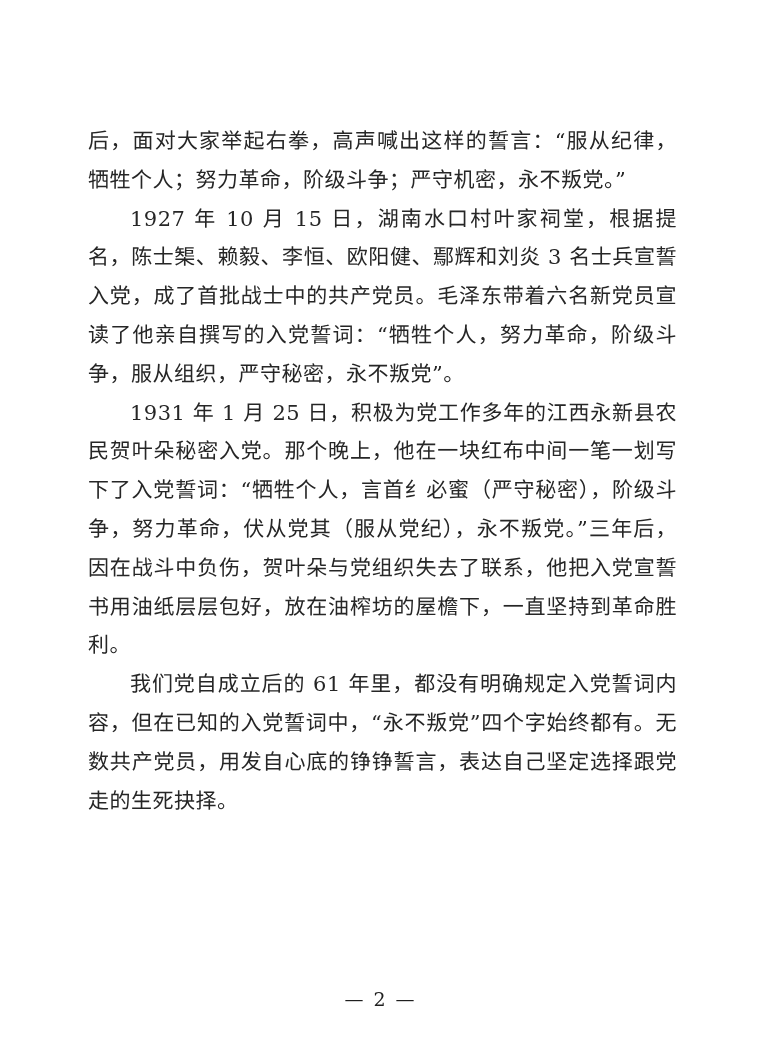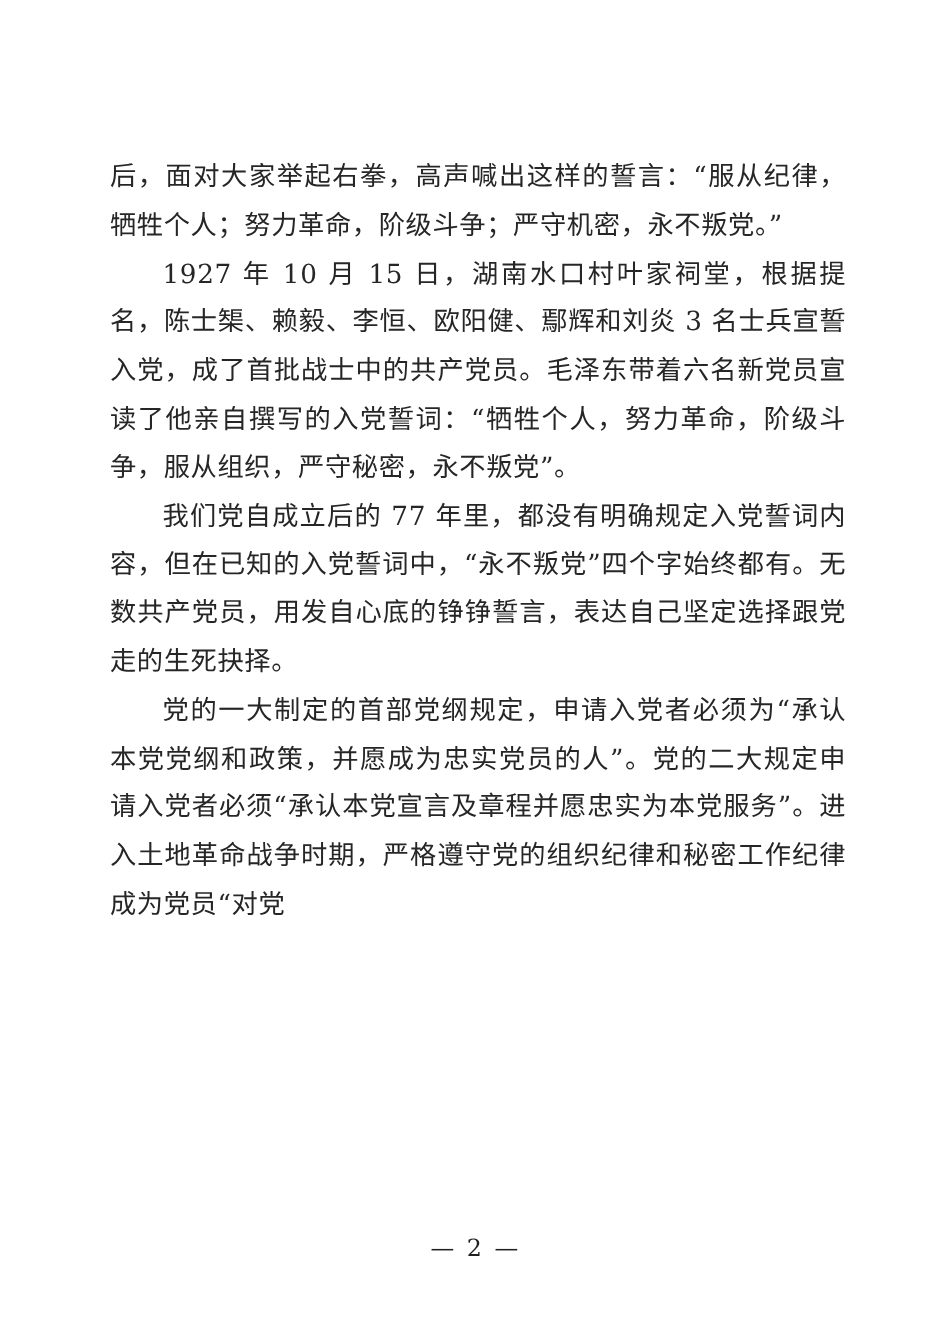--- a/index.html
+++ b/index.html
@@ -47,18 +47,18 @@
     letter-spacing: 2px;
   }
 </style>
 </head>
 <body>
 
 <div class="page">
   <div class="content">
     <p>后，面对大家举起右拳，高声喊出这样的誓言：“服从纪律，牺牲个人；努力革命，阶级斗争；严守机密，永不叛党。”</p>
     <p class="indent">1927 年 10 月 15 日，湖南水口村叶家祠堂，根据提名，陈士榘、赖毅、李恒、欧阳健、鄢辉和刘炎 3 名士兵宣誓入党，成了首批战士中的共产党员。毛泽东带着六名新党员宣读了他亲自撰写的入党誓词：“牺牲个人，努力革命，阶级斗争，服从组织，严守秘密，永不叛党”。</p>
-    <p class="indent">我们党自成立后的 77 年里，都没有明确规定入党誓词内容，但在已知的入党誓词中，“永不叛党”四个字始终都有。无数共产党员，用发自心底的铮铮誓言，表达自己坚定选择跟党走的生死抉择。</p>
-    <p class="indent">党的一大制定的首部党纲规定，申请入党者必须为“承认本党党纲和政策，并愿成为忠实党员的人”。党的二大规定申请入党者必须“承认本党宣言及章程并愿忠实为本党服务”。进入土地革命战争时期，严格遵守党的组织纪律和秘密工作纪律成为党员“对党</p>
+    <p class="indent">1931 年 1 月 25 日，积极为党工作多年的江西永新县农民贺叶朵秘密入党。那个晚上，他在一块红布中间一笔一划写下了入党誓词：“牺牲个人，言首纟必蜜（严守秘密），阶级斗争，努力革命，伏从党其（服从党纪），永不叛党。”三年后，因在战斗中负伤，贺叶朵与党组织失去了联系，他把入党宣誓书用油纸层层包好，放在油榨坊的屋檐下，一直坚持到革命胜利。</p>
+    <p class="indent">我们党自成立后的 61 年里，都没有明确规定入党誓词内容，但在已知的入党誓词中，“永不叛党”四个字始终都有。无数共产党员，用发自心底的铮铮誓言，表达自己坚定选择跟党走的生死抉择。</p>
   </div>
 
   <div class="footer">— 2 —</div>
 </div>
 
 </body></html>

